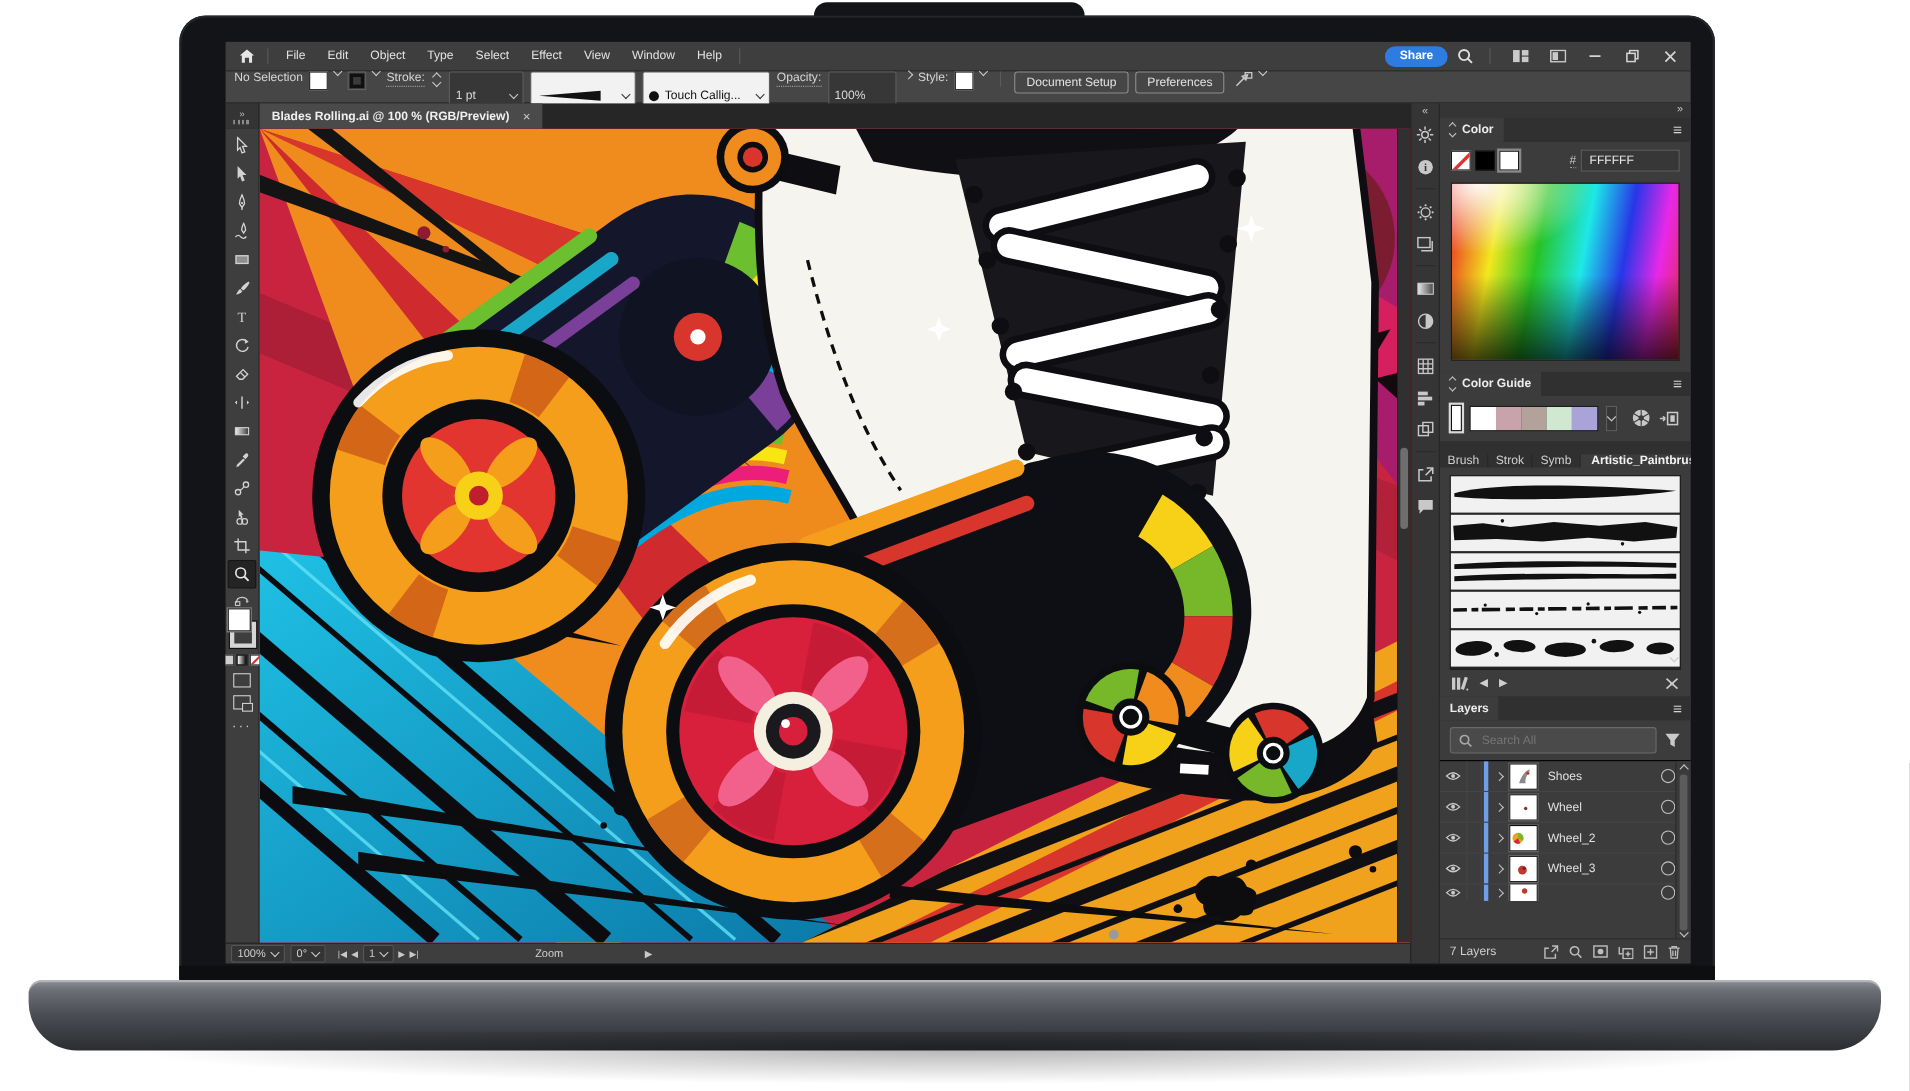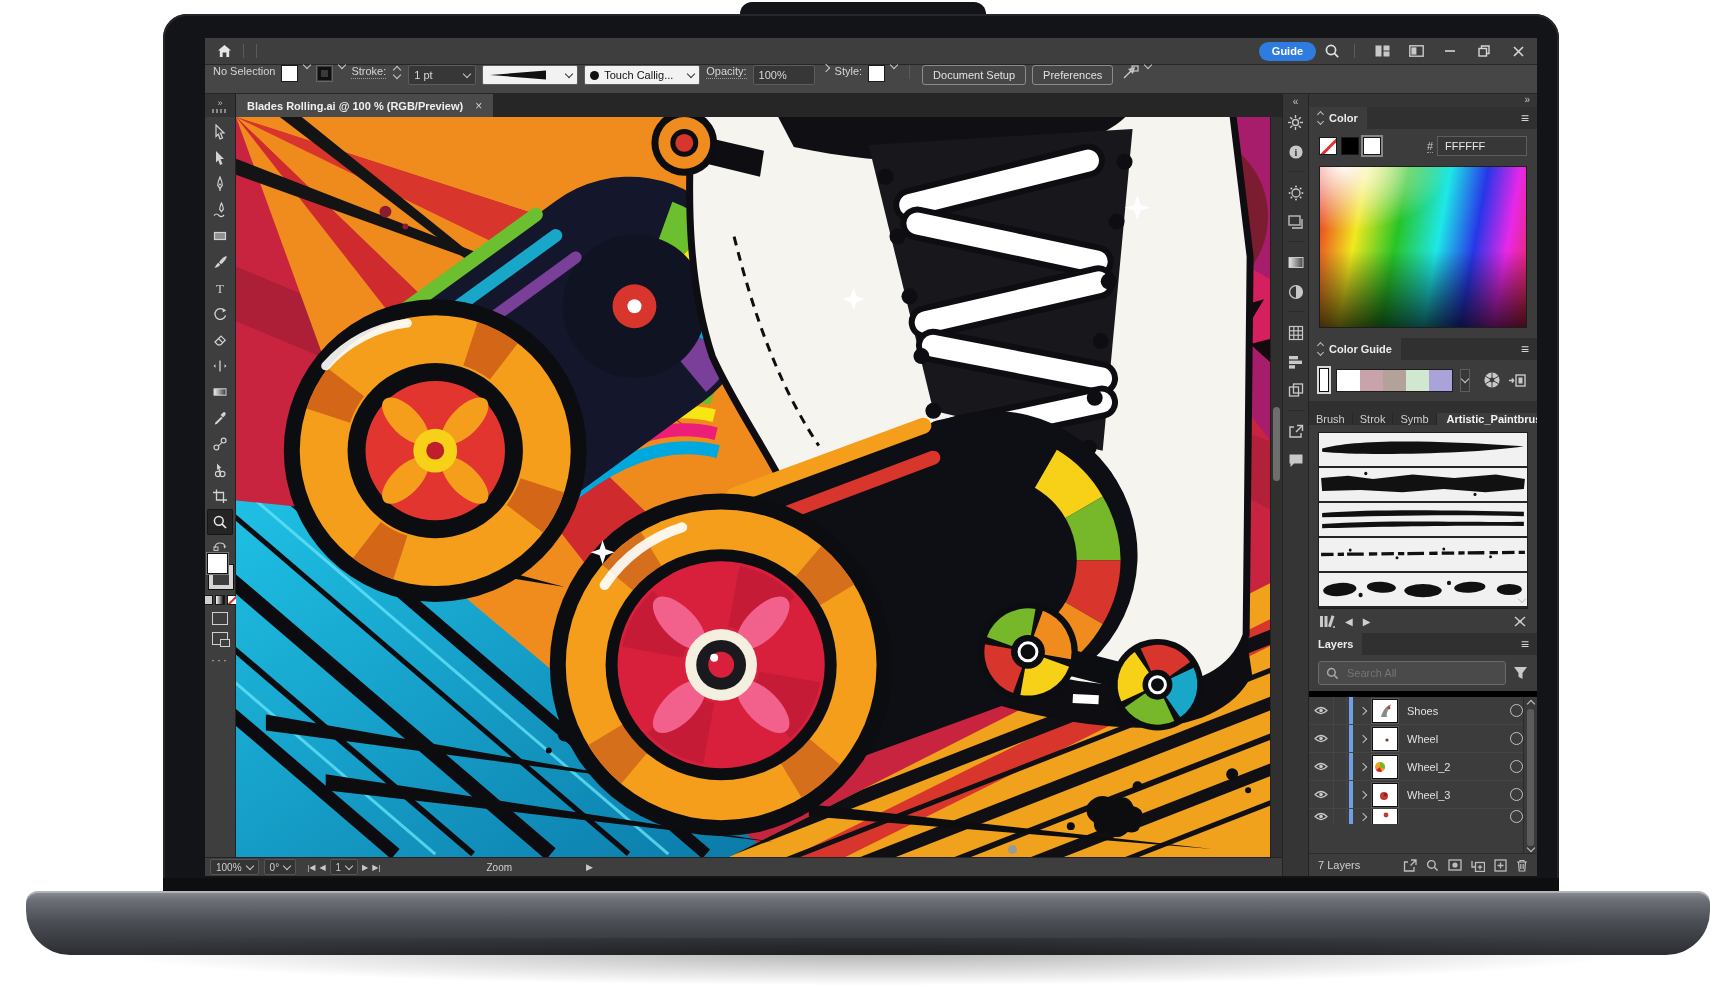--- a/index.html
+++ b/index.html
@@ -22,21 +22,21 @@
   .vsep{width:1px;height:14px;background:#5a5a5a;margin:0 6px;}
   .menu-items{display:flex;}
   .menu-item{padding:0 10px;line-height:26px;color:#e3e3e3;}
   .mb-right{margin-left:auto;display:flex;align-items:center;gap:8px;}
   .share{background:#2f7ce0;color:#fff;border:none;border-radius:11px;height:19px;padding:0 13px;font-size:11px;font-weight:bold;font-family:"Liberation Sans",sans-serif;}
   .winbtn{width:26px;height:20px;display:flex;align-items:center;justify-content:center;}
   
   .controlbar{height:28px;background:#464646;border-bottom:1px solid #262626;display:flex;align-items:flex-start;gap:6px;padding:0 8px;flex:0 0 auto;white-space:nowrap;}
   .lbl{color:#d5d5d5;}
   .lbl.dot{border-bottom:1px dotted #9a9a9a;padding-bottom:1px;}
-  .well{display:flex;align-items:center;gap:5px;background:#373737;border:1px solid #5d5d5d;border-radius:2px;height:18px;padding:0 5px;}
+  .well{display:flex;align-items:center;gap:5px;background:#373737;border:1px solid #5d5d5d;border-radius:2px;height:18px;padding:12px 5px;}
   .well.white{background:#f2f2f2;color:#111;}
   .chv{display:inline-block;width:5px;height:5px;border-right:1.5px solid #c9c9c9;border-bottom:1.5px solid #c9c9c9;transform:rotate(45deg);margin-top:-3px;}
   .chv.dark{border-color:#333;}
   .chv.right{transform:rotate(-45deg);margin:0 0 0 2px;}
   .chv.up{transform:rotate(-135deg);margin-top:2px;}
   .spin{display:flex;flex-direction:column;justify-content:center;gap:2px;padding:0 2px;}
   .swatch{width:15px;height:15px;border:1px solid #1c1c1c;}
   .swatch.fillw{background:#fff;}
   .stroke-proxy{width:15px;height:15px;background:#3a3a3a;border:1px solid #666;display:flex;align-items:center;justify-content:center;}
   .stroke-proxy i{display:block;width:7px;height:7px;border:3px solid #101010;}
@@ -124,21 +124,21 @@
   .brush-row svg{width:100%;height:100%;}
   .bl-chv{position:absolute;right:2px;bottom:4px;}
   .brush-foot{height:24px;display:flex;align-items:center;gap:10px;padding:0 10px;flex:0 0 auto;color:#c9c9c9;}
   .bf-right{margin-left:auto;}
   .bf-arrow{font-size:10px;color:#cfcfcf;}
   
   .layers{flex:1;display:flex;flex-direction:column;min-height:0;}
   .lsearch{display:flex;align-items:center;gap:7px;margin:6px 9px;flex:0 0 auto;}
   .lsearch .box{flex:1;display:flex;align-items:center;gap:6px;background:#4a4a4a;border:1px solid #6a6a6a;border-radius:3px;height:22px;padding:0 7px;}
   .lsearch input{flex:1;background:transparent;border:none;outline:none;color:#d5d5d5;font-size:11px;font-family:"Liberation Sans",sans-serif;min-width:0;}
-  .lrows{flex:1;position:relative;border-top:6px solid #000000;overflow:hidden;min-height:0;}
+  .lrows{flex:1;position:relative;border-top:1px solid #000000;overflow:hidden;min-height:0;}
   .lrow{height:27px;display:flex;align-items:center;border-bottom:1px solid #454545;padding-right:14px;}
   .lrow .eye{width:24px;display:flex;justify-content:center;flex:0 0 auto;border-right:1px solid #454545;align-self:stretch;align-items:center;}
   .lrow .lockc{width:12px;align-self:stretch;border-right:1px solid #454545;flex:0 0 auto;}
   .lrow .cbar{width:7px;align-self:stretch;display:flex;justify-content:center;flex:0 0 auto;}
   .lrow .cbar i{width:4px;background:#6f9fe8;display:block;}
   .lrow .tw{width:18px;display:flex;justify-content:center;flex:0 0 auto;}
   .lrow .chvr{width:5px;height:5px;border-right:1.5px solid #bdbdbd;border-top:1.5px solid #bdbdbd;transform:rotate(45deg);}
   .lrow .thumb{width:24px;height:22px;background:#fff;border:1px solid #0f0f0f;box-shadow:0 0 0 1px #585858;margin-right:9px;flex:0 0 auto;}
   .lrow .nm{flex:1;color:#e0e0e0;}
   .lrow .tgt{width:11px;height:11px;border:1.5px solid #c3c3c3;border-radius:50%;flex:0 0 auto;}
@@ -164,23 +164,34 @@
 
 <div class="app">
 
   <div class="menubar">
     <span class="home">
       <svg class="ic" width="15" height="14" viewBox="0 0 16 15">
             <path d="M8 1 L15 7 H13 V14 H10 V9 H6 V14 H3 V7 H1 Z" fill="#e5e5e5"></path>
           </svg>
     </span>
     <span class="vsep"></span>
+    <nav class="menu-items">
+      <span class="menu-item">File</span>
+      <span class="menu-item">Edit</span>
+      <span class="menu-item">Object</span>
+      <span class="menu-item">Type</span>
+      <span class="menu-item">Select</span>
+      <span class="menu-item">Effect</span>
+      <span class="menu-item">View</span>
+      <span class="menu-item">Window</span>
+      <span class="menu-item">Help</span>
+    </nav>
     <span class="vsep"></span>
     <div class="mb-right">
-      <button class="share">Guide</button>
+      <button class="share">Share</button>
       <span>
         <svg class="ic" width="16" height="16" viewBox="0 0 16 16">
               <circle cx="7" cy="7" r="4.6" fill="none" stroke="#e0e0e0" stroke-width="1.7"></circle>
               <line x1="10.4" y1="10.4" x2="14.2" y2="14.2" stroke="#e0e0e0" stroke-width="1.7"></line>
             </svg>
       </span>
       <span class="vsep"></span>
       <span class="winbtn">
         <svg class="ic" width="15" height="12" viewBox="0 0 15 12">
               <rect x="0.5" y="0.5" width="6" height="11" fill="#c9c9c9"></rect>

